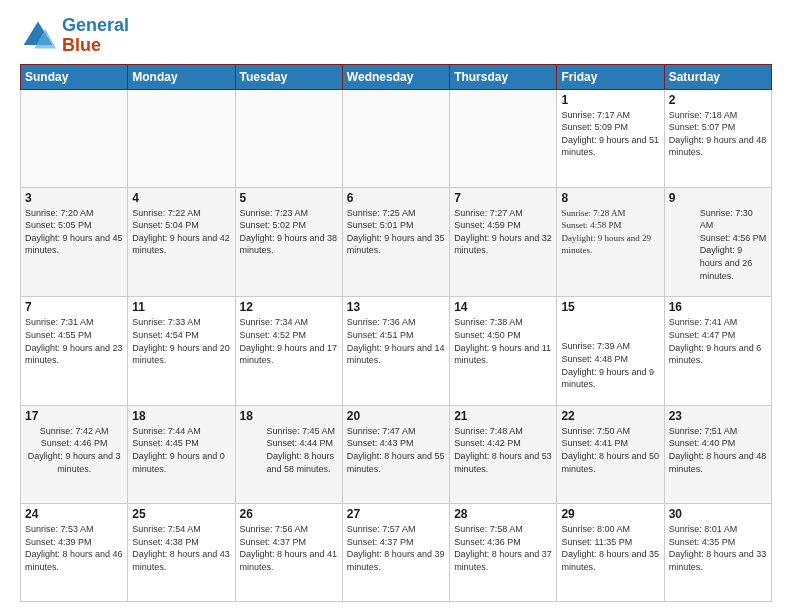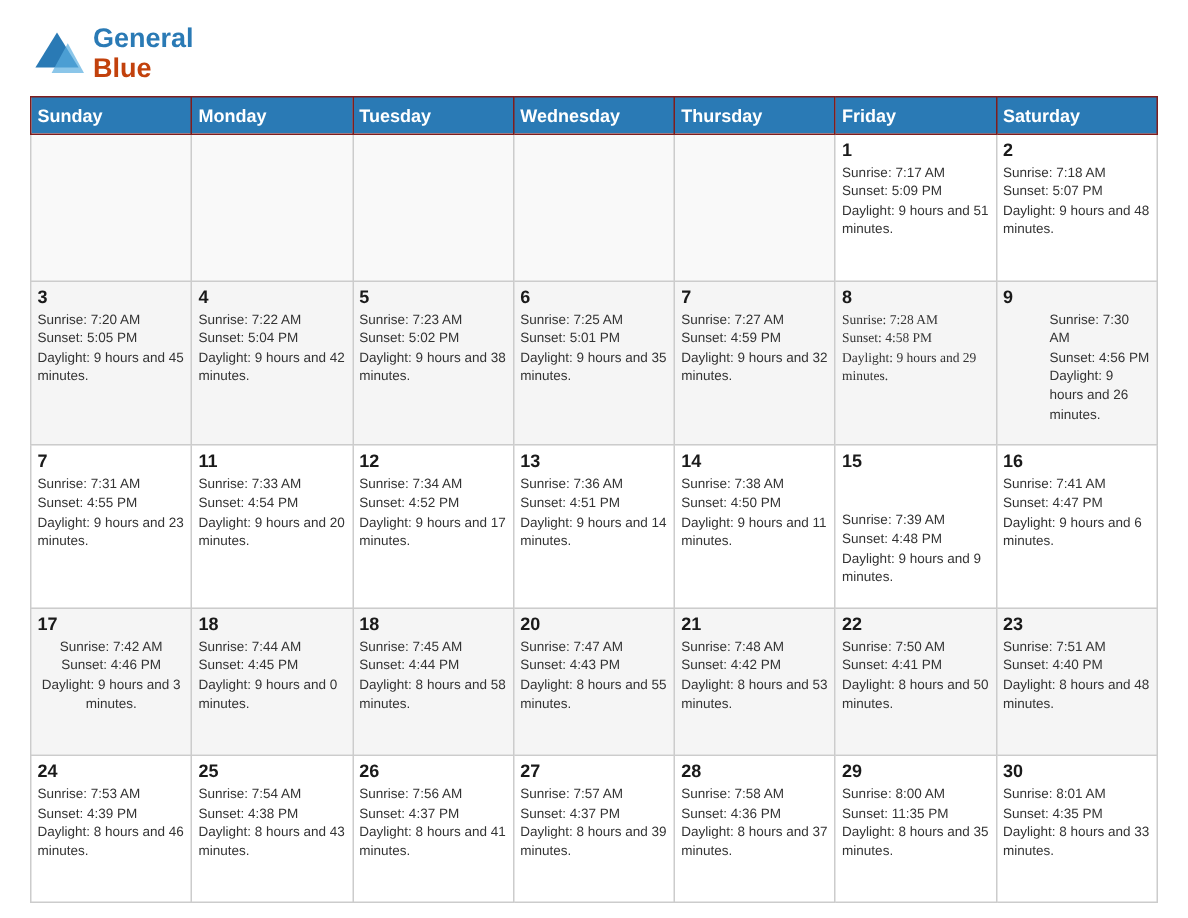--- a/index.html
+++ b/index.html
@@ -246,21 +246,21 @@
 Daylight: 9 hours and 3 minutes.</div>
           </td>
           <td>
             <span class="day-num">18</span>
             <div class="day-info" style="white-space: pre-line;">Sunrise: 7:44 AM
 Sunset: 4:45 PM
 Daylight: 9 hours and 0 minutes.</div>
           </td>
           <td>
             <span class="day-num">18</span>
-            <div class="day-info" style="white-space: pre-line;">Sunrise: 7:45 AM
+            <div class="day-info" style="white-space: pre-line; margin-left: 27px;">Sunrise: 7:45 AM
 Sunset: 4:44 PM
 Daylight: 8 hours and 58 minutes.</div>
           </td>
           <td>
             <span class="day-num">20</span>
             <div class="day-info" style="white-space: pre-line;">Sunrise: 7:47 AM
 Sunset: 4:43 PM
 Daylight: 8 hours and 55 minutes.</div>
           </td>
           <td>

